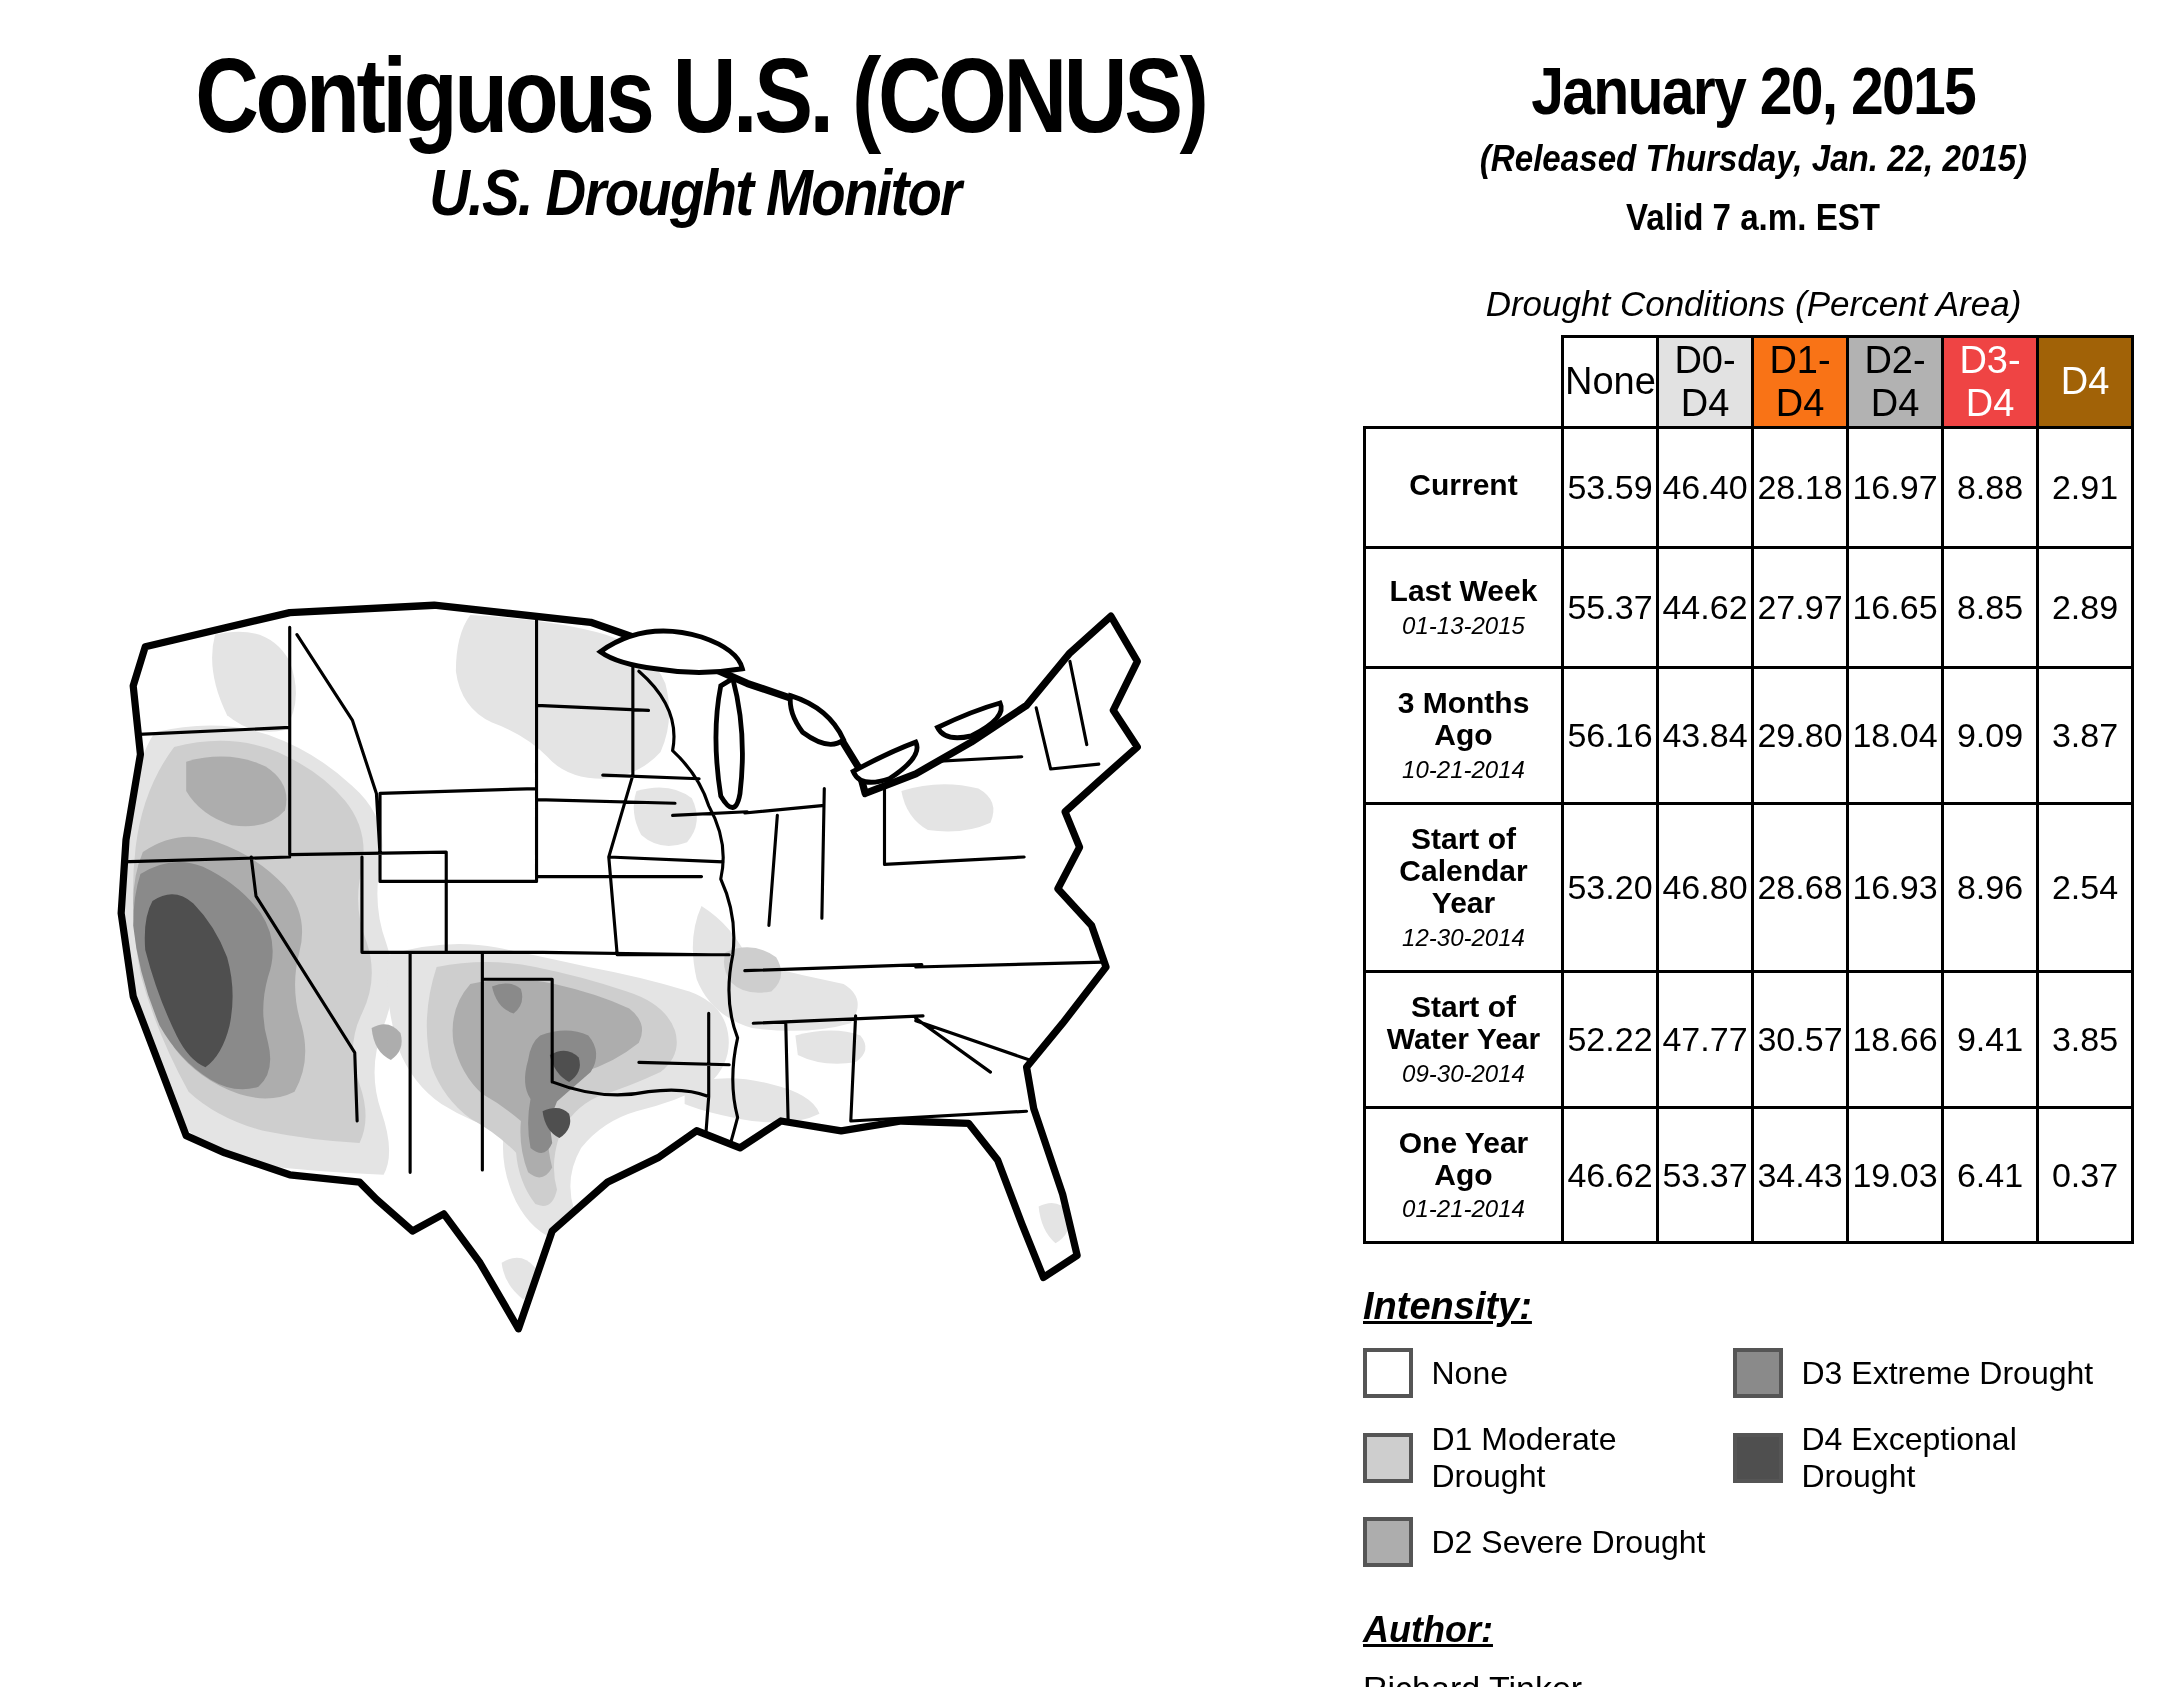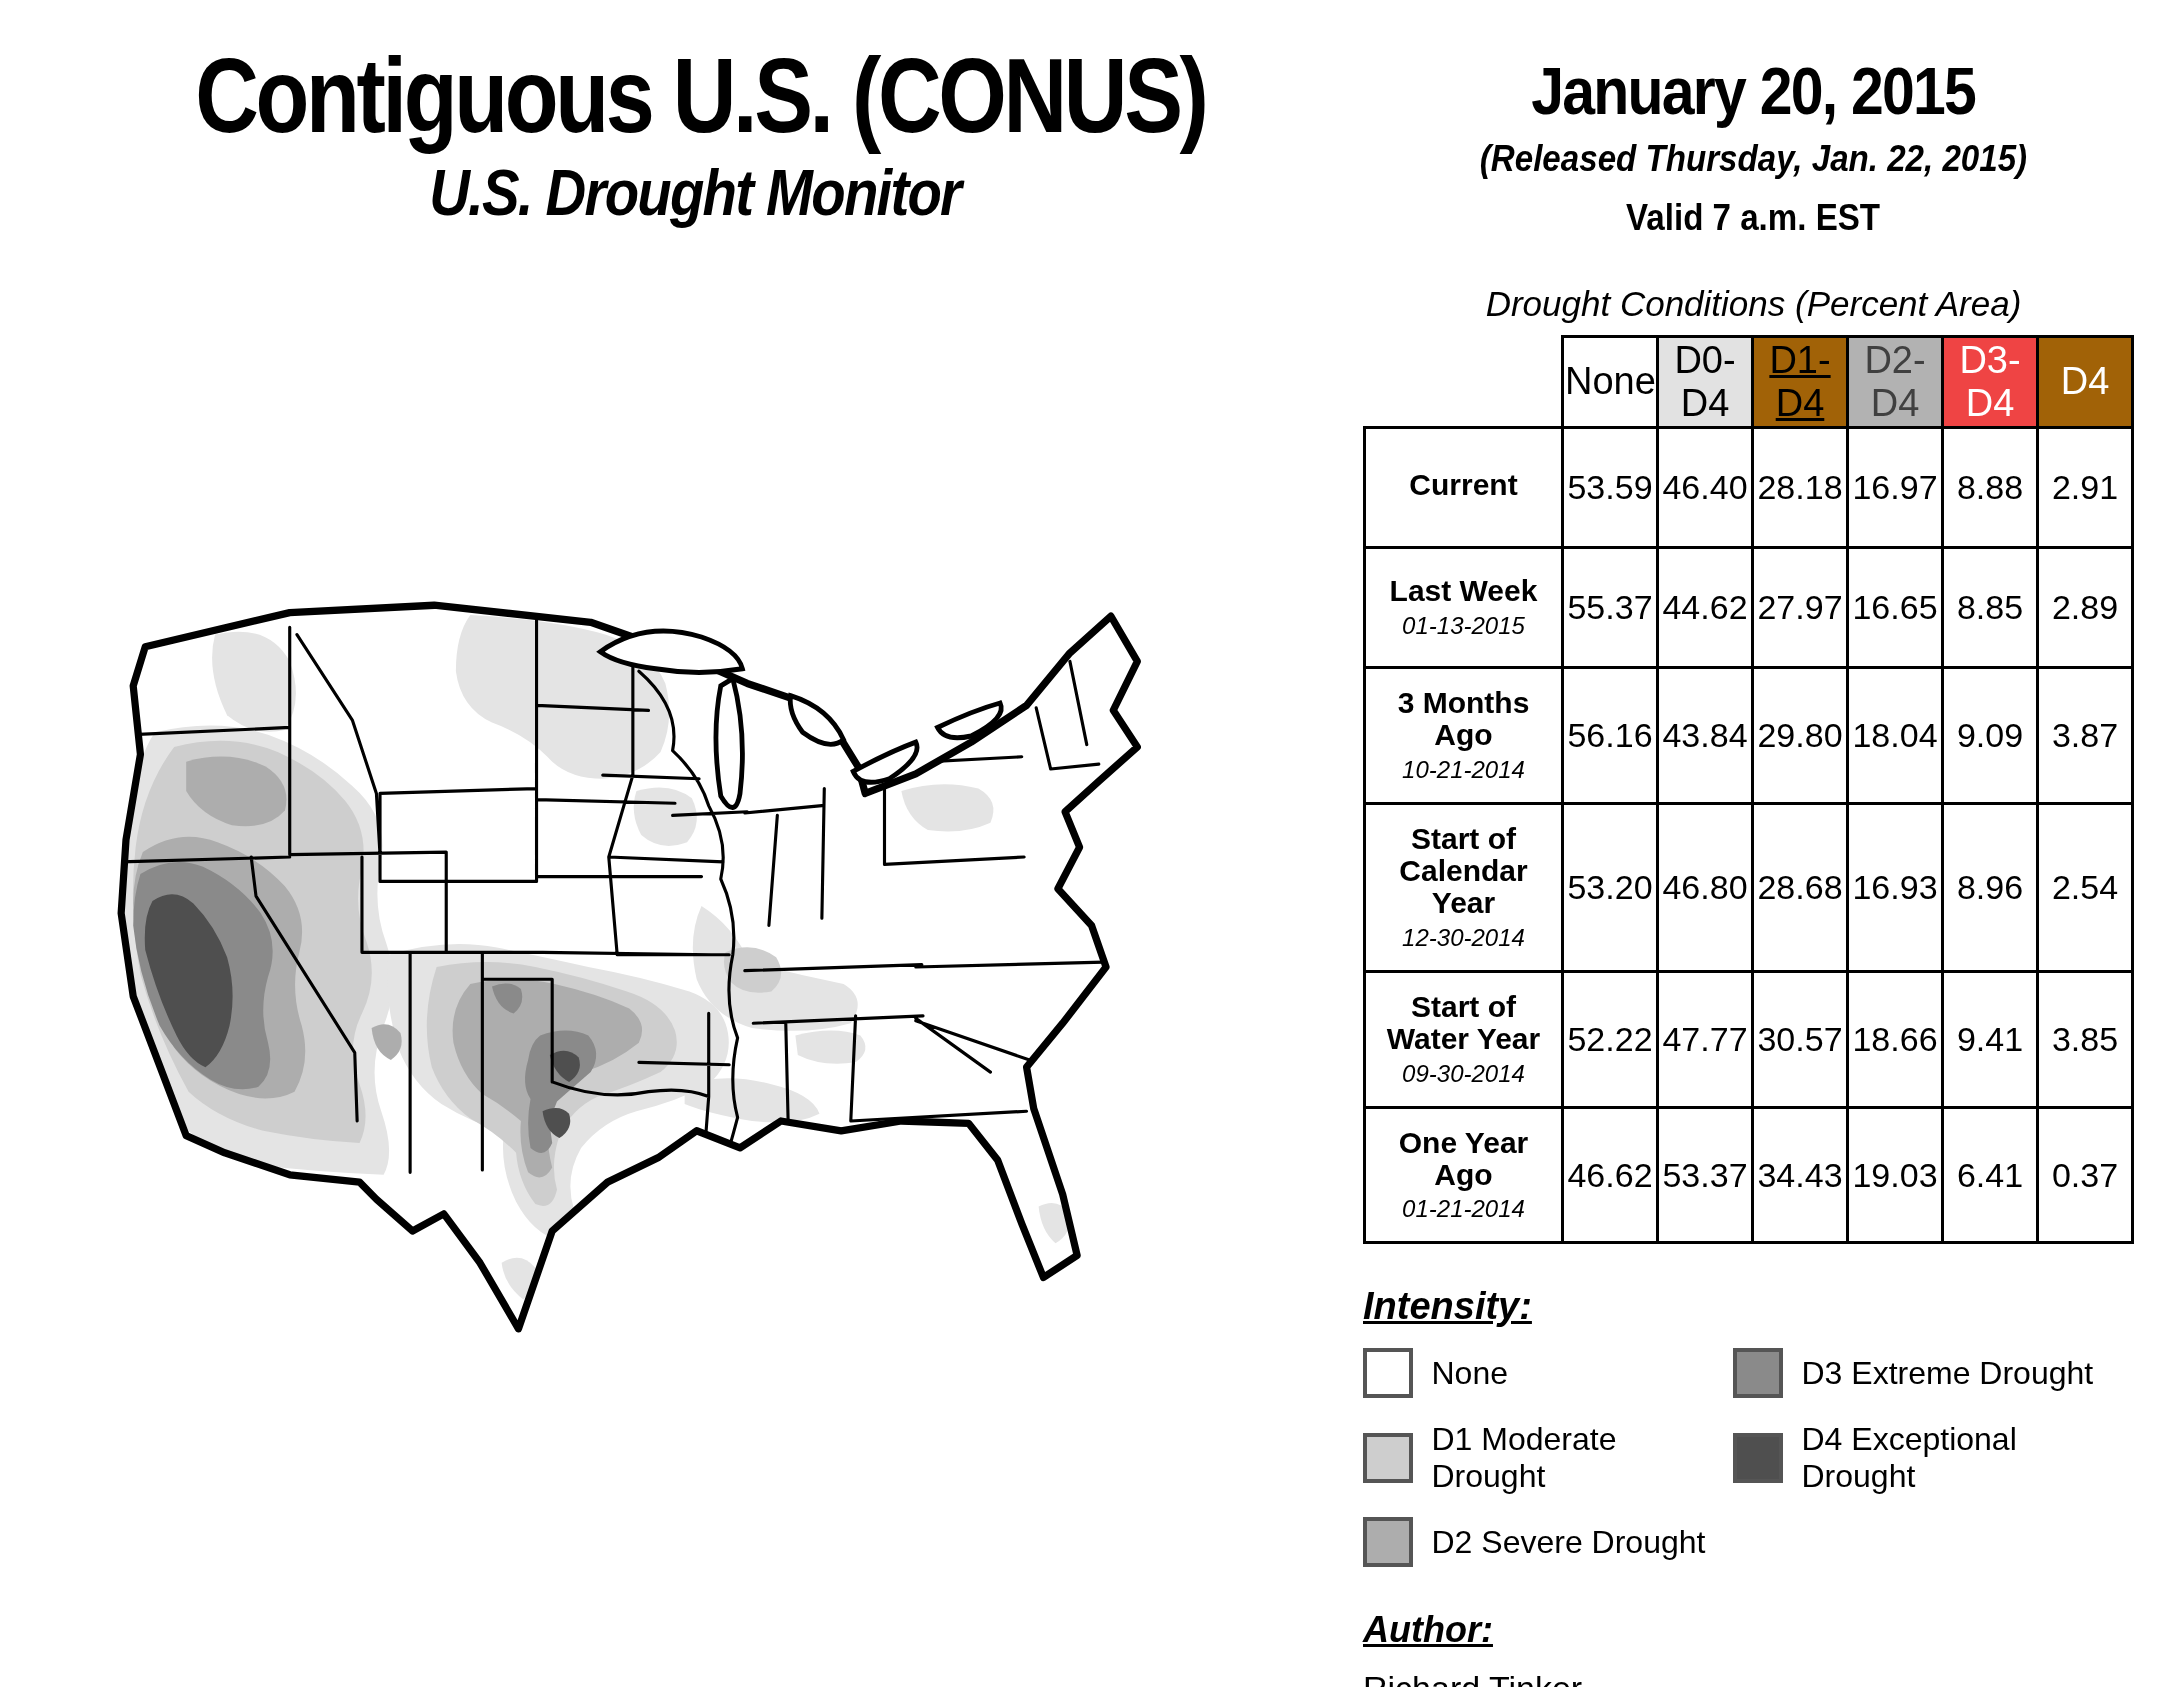--- a/index.html
+++ b/index.html
@@ -177,22 +177,22 @@
           <col>
           <col>
           <col>
           <col>
         </colgroup>
       <thead>
         <tr>
           <th class="blank"></th>
           <th style="background: rgb(255, 255, 255); color: rgb(0, 0, 0);">None</th>
           <th style="background: rgb(226, 226, 226); color: rgb(0, 0, 0);">D0-D4</th>
-          <th style="background: #a16207; color: rgb(0, 0, 0); text-decoration: underline;">D1-D4</th>
-          <th style="background: rgb(178, 178, 178); color: #404040;">D2-D4</th>
+          <th style="background: #f97316; color: rgb(0, 0, 0);">D1-D4</th>
+          <th style="background: rgb(178, 178, 178); color: #000000;">D2-D4</th>
           <th style="background: #ef4444; color: rgb(255, 255, 255);">D3-D4</th>
           <th style="background: #a16207; color: rgb(255, 255, 255); margin-top: 48px;">D4</th>
         </tr>
       </thead>
       <tbody>
         <tr>
           <th>
             <div class="rlabel">Current</div>
             <div class="rdate"></div>
           </th>

